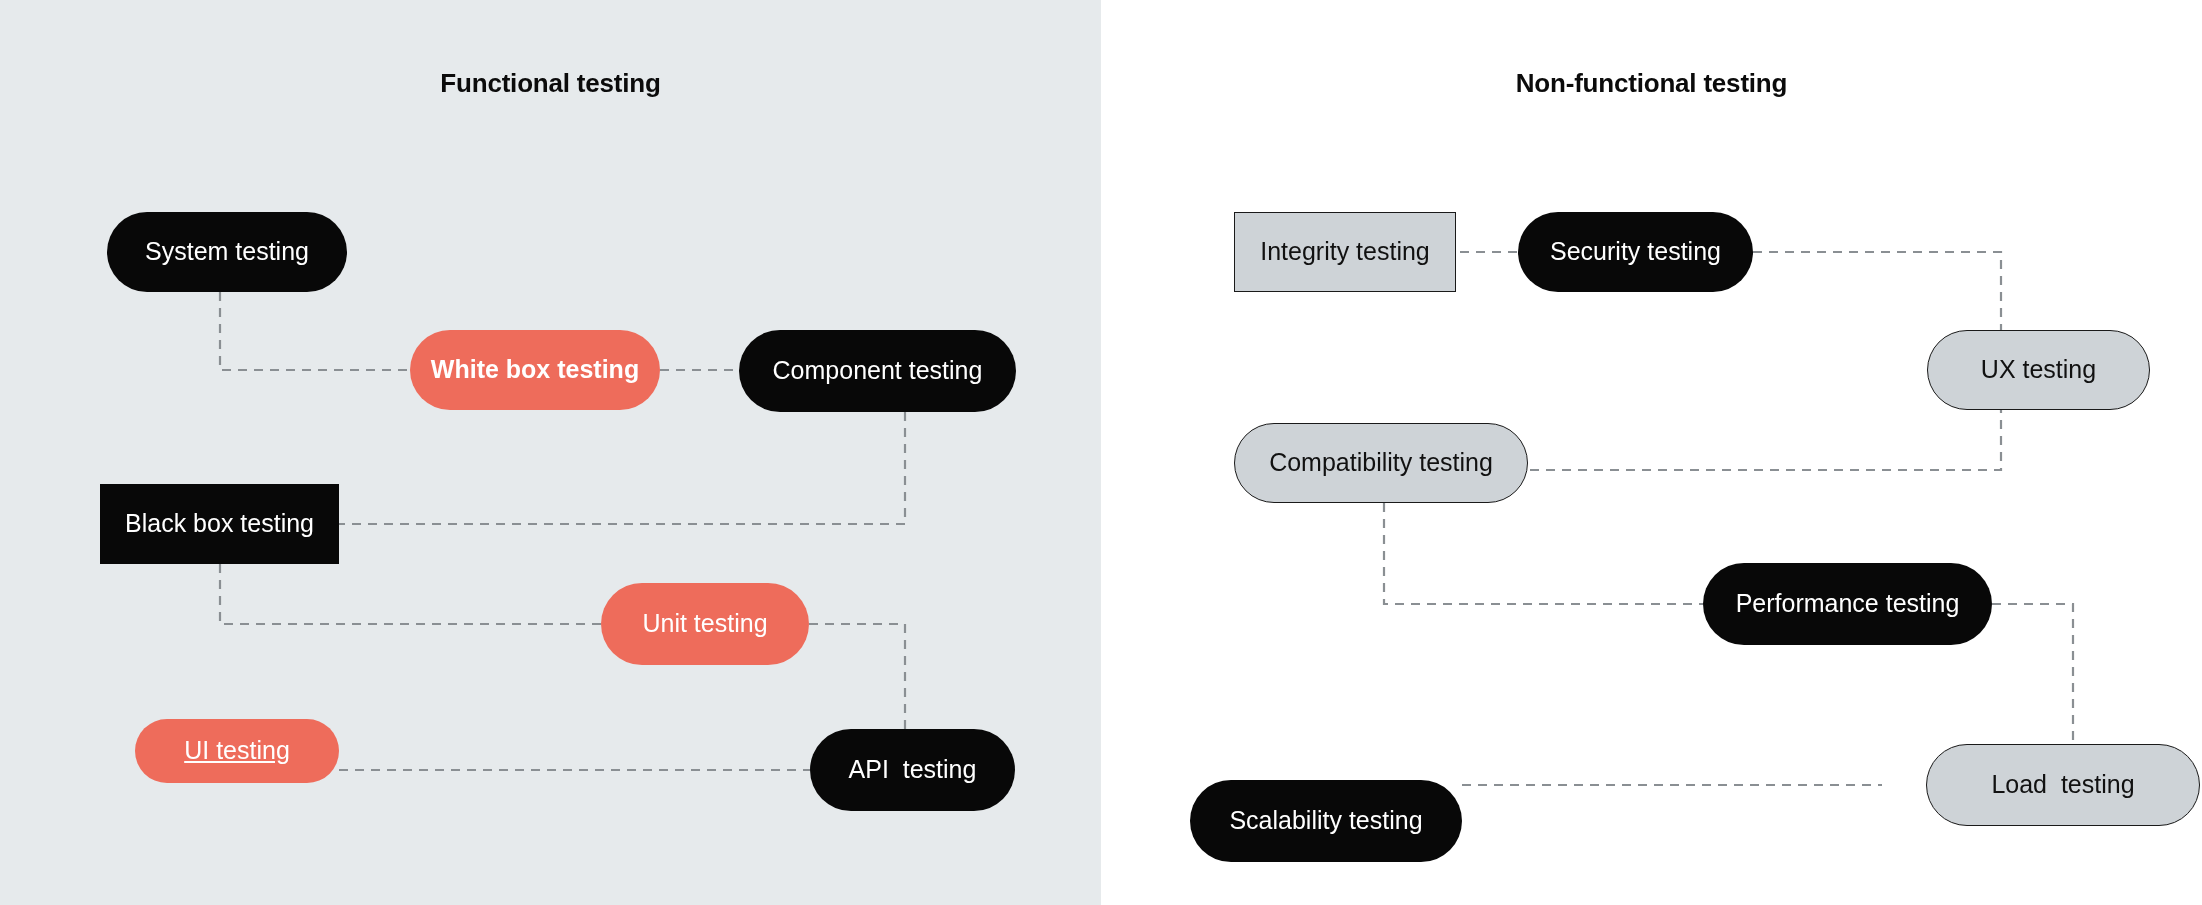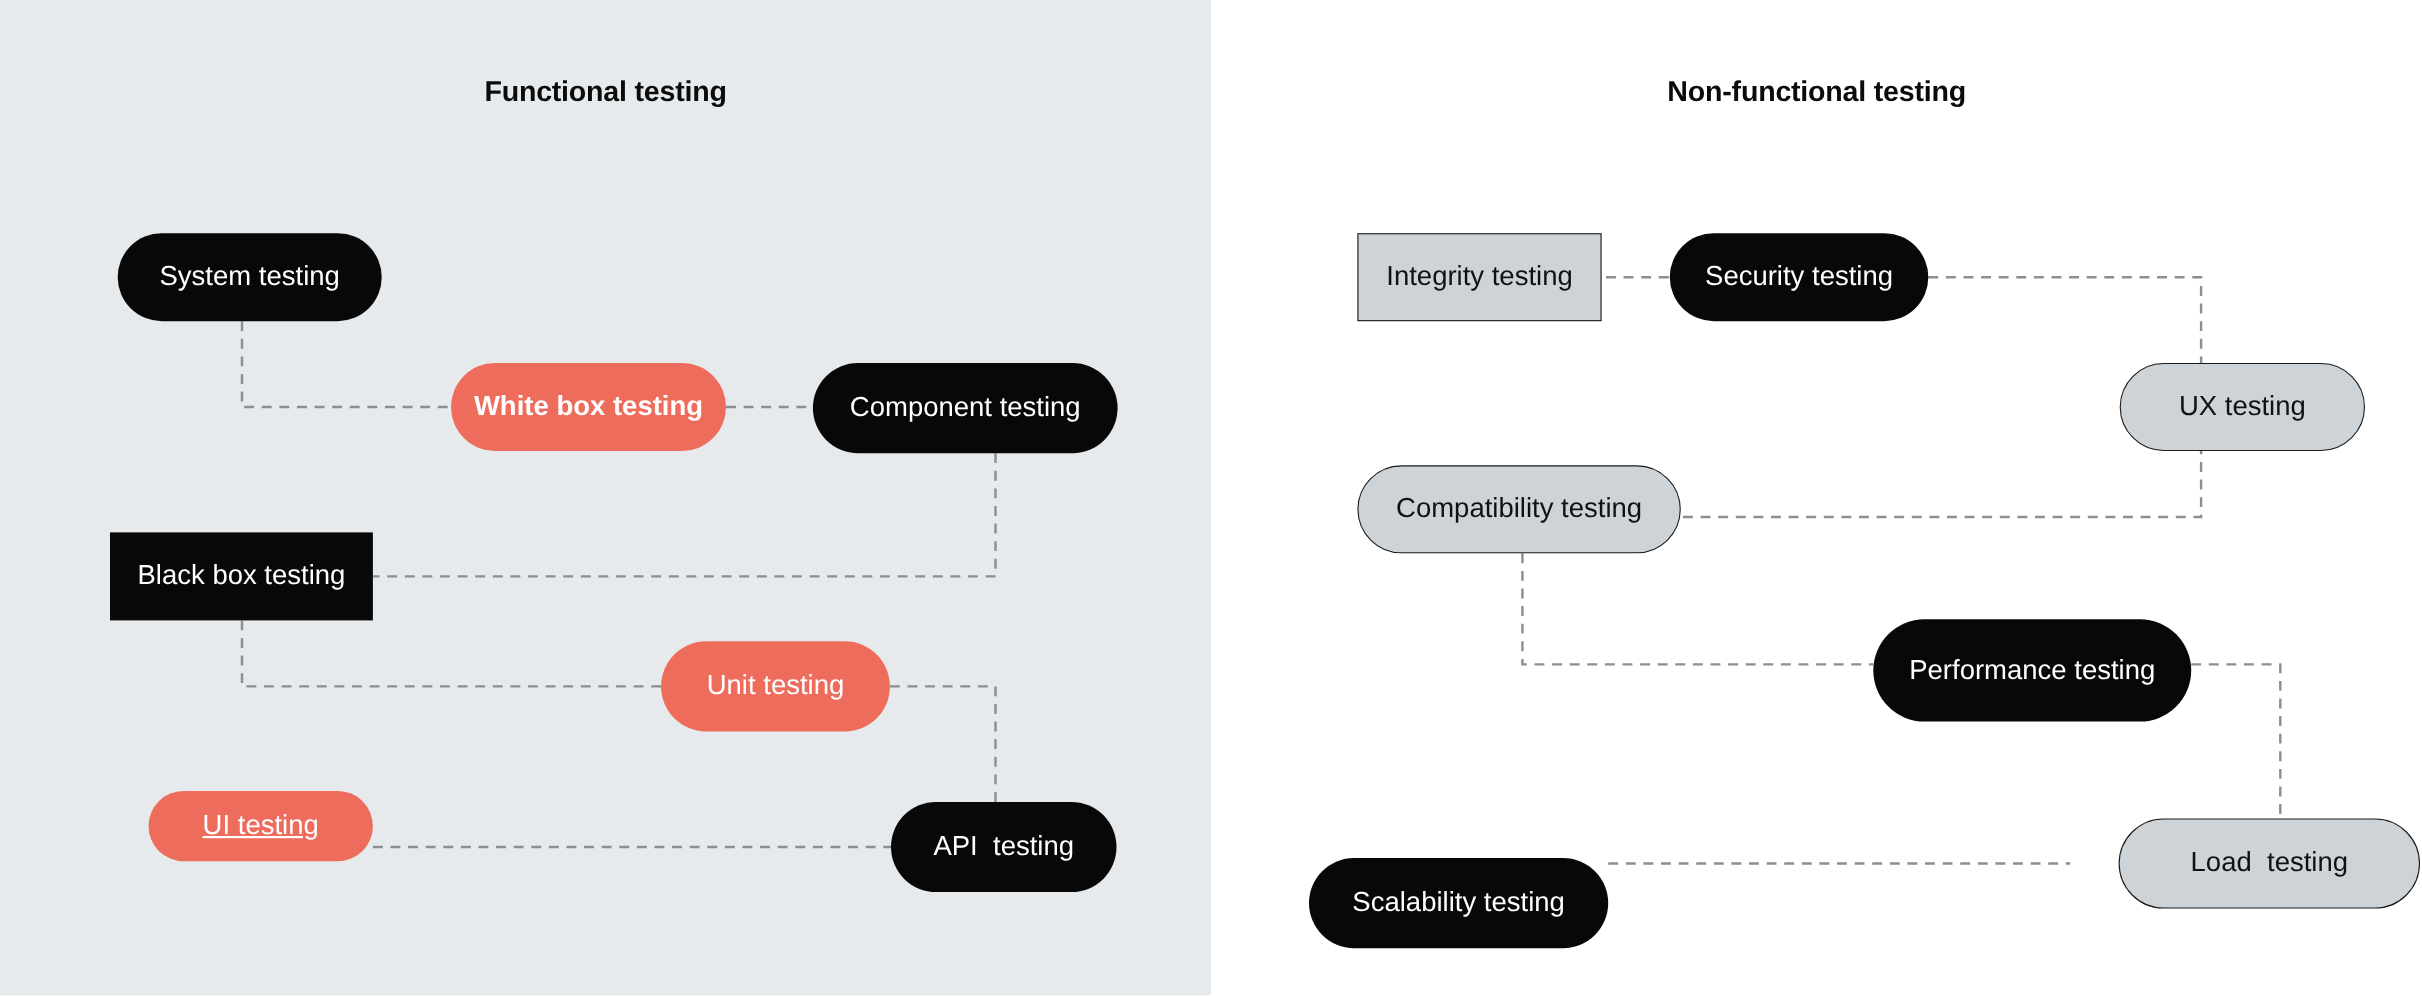--- a/index.html
+++ b/index.html
@@ -99,18 +99,18 @@
       <div class="node shape-pill fill-salmon" style="left: 410px; top: 330px; width: 250px; height: 80px; font-weight: bold;"><span>White box testing</span></div>
       <div class="node shape-pill fill-black" style="left: 739px; top: 330px; width: 277px; height: 82px;"><span>Component testing</span></div>
       <div class="node shape-rect fill-black" style="left: 100px; top: 484px; width: 239px; height: 80px;"><span>Black box testing</span></div>
       <div class="node shape-pill fill-salmon" style="left: 601px; top: 583px; width: 208px; height: 82px;"><span>Unit testing</span></div>
       <div class="node shape-pill fill-salmon" style="left: 135px; top: 719px; width: 204px; height: 64px; text-decoration: underline;"><span>UI testing</span></div>
       <div class="node shape-pill fill-black" style="left: 810px; top: 729px; width: 205px; height: 82px;"><span>API  testing</span></div>
       <div class="node shape-rect fill-gray" style="left: 1190px; top: 212px; width: 222px; height: 80px;"><span>Integrity testing</span></div>
       <div class="node shape-pill fill-black" style="left: 1518px; top: 212px; width: 235px; height: 80px;"><span>Security testing</span></div>
       <div class="node shape-pill fill-gray" style="left: 1883px; top: 330px; width: 223px; height: 80px;"><span>UX testing</span></div>
       <div class="node shape-pill fill-gray" style="left: 1190px; top: 423px; width: 294px; height: 80px; justify-content: center;"><span>Compatibility testing</span></div>
-      <div class="node shape-pill fill-black" style="left: 1703px; top: 563px; width: 289px; height: 93px;"><span>Performance testing</span></div>
+      <div class="node shape-pill fill-black" style="left: 1703px; top: 563px; width: 289px; height: 82px;"><span>Performance testing</span></div>
       <div class="node shape-pill fill-black" style="left: 1190px; top: 744px; width: 272px; height: 82px; margin-top: 36px;"><span>Scalability testing</span></div>
       <div class="node shape-pill fill-gray" style="left: 1882px; top: 744px; width: 274px; height: 82px;"><span>Load  testing</span></div>
     </div>
 
 </div>
 
 </body></html>

